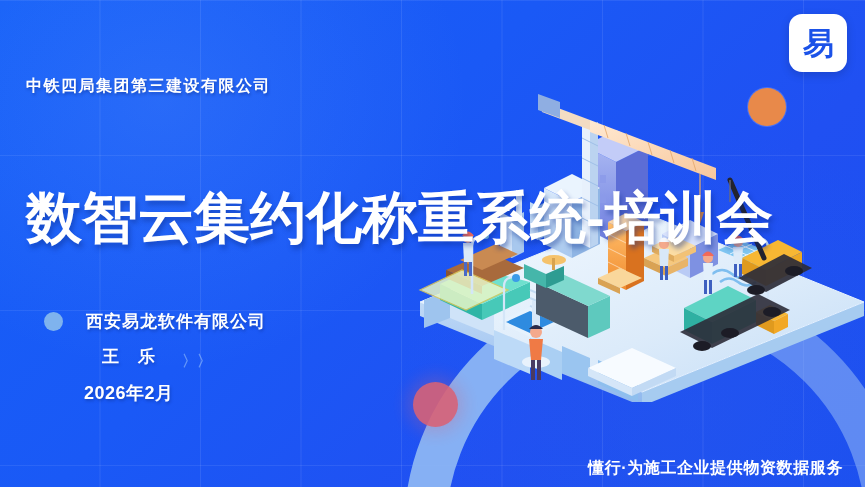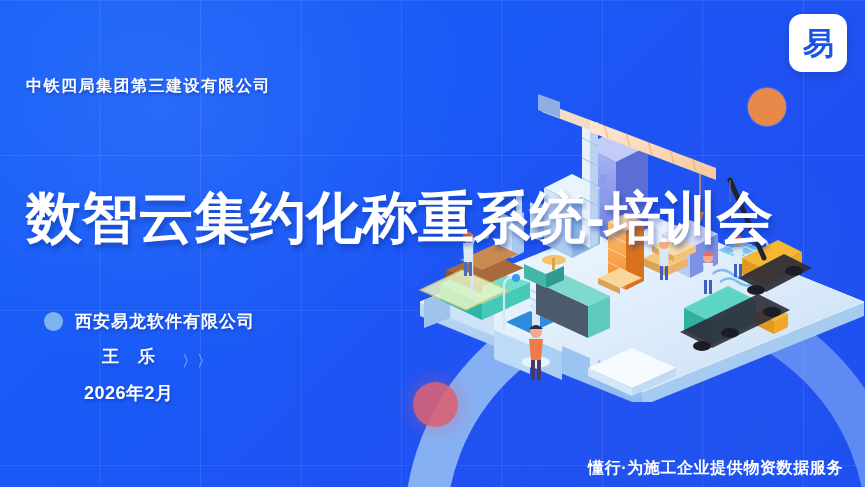--- a/index.html
+++ b/index.html
@@ -92,21 +92,21 @@
     letter-spacing:0px;line-height:1.05;
     white-space:nowrap;
     text-shadow:2px 4px 5px rgba(12,45,140,.45);
     z-index:6;
     margin-top:9px;
   }
   .sub{
     position:absolute;left:44px;top:310px;z-index:6;
   }
   .sub-row1{
-    display:flex;align-items:center;gap:12px;
+    display:flex;align-items:center;gap:23px;
   }
   .bullet{
     width:19px;height:19px;border-radius:50%;background:#7FB3EE;flex:0 0 auto;
   }
   .sub-company{
     font-size:17px;font-weight:700;color:#FFFFFF;letter-spacing:1px;
     text-shadow:1px 2px 3px rgba(10,40,130,.4);white-space:nowrap;
   }
   .sub-name{
     margin:12px 0 0 58px;

